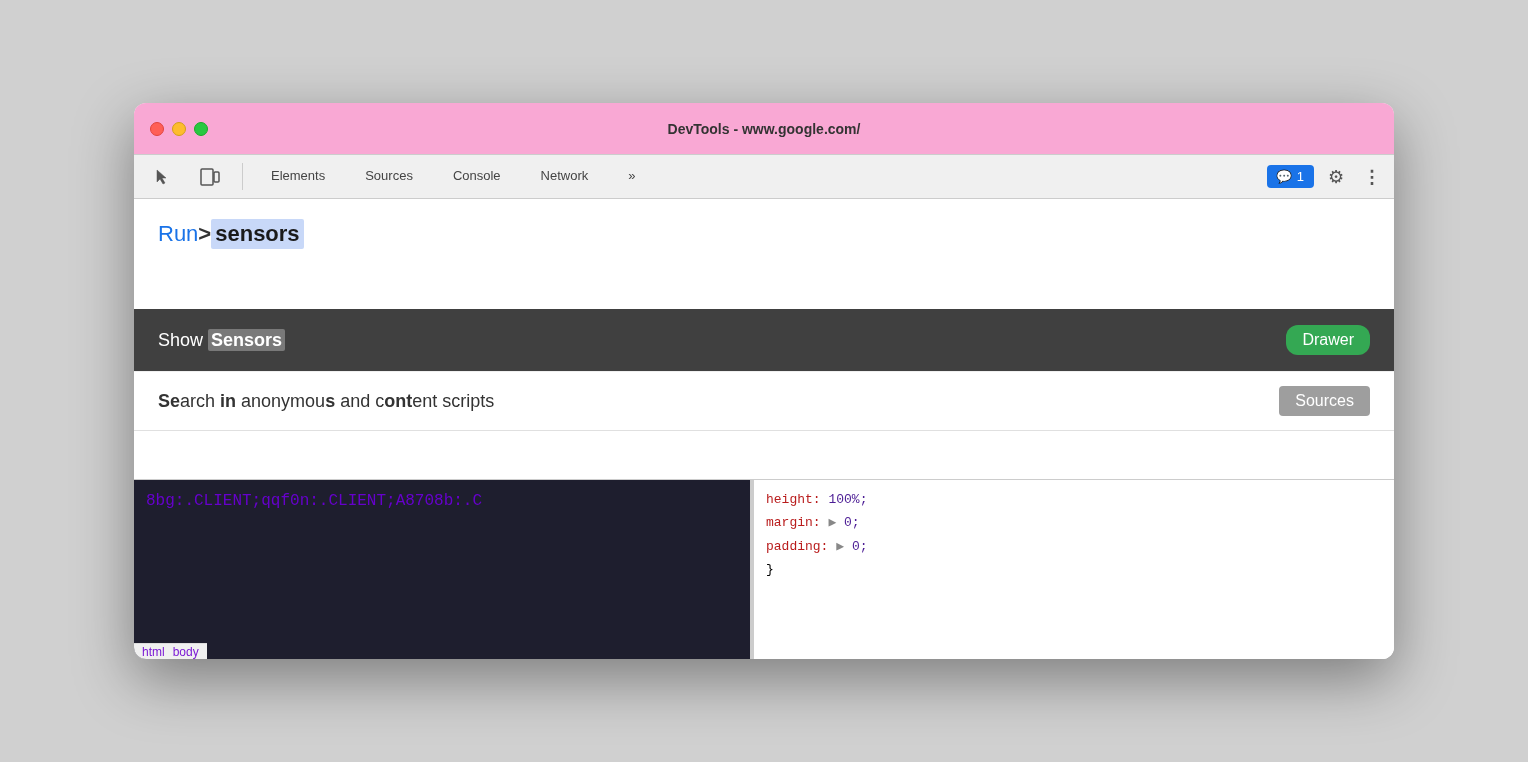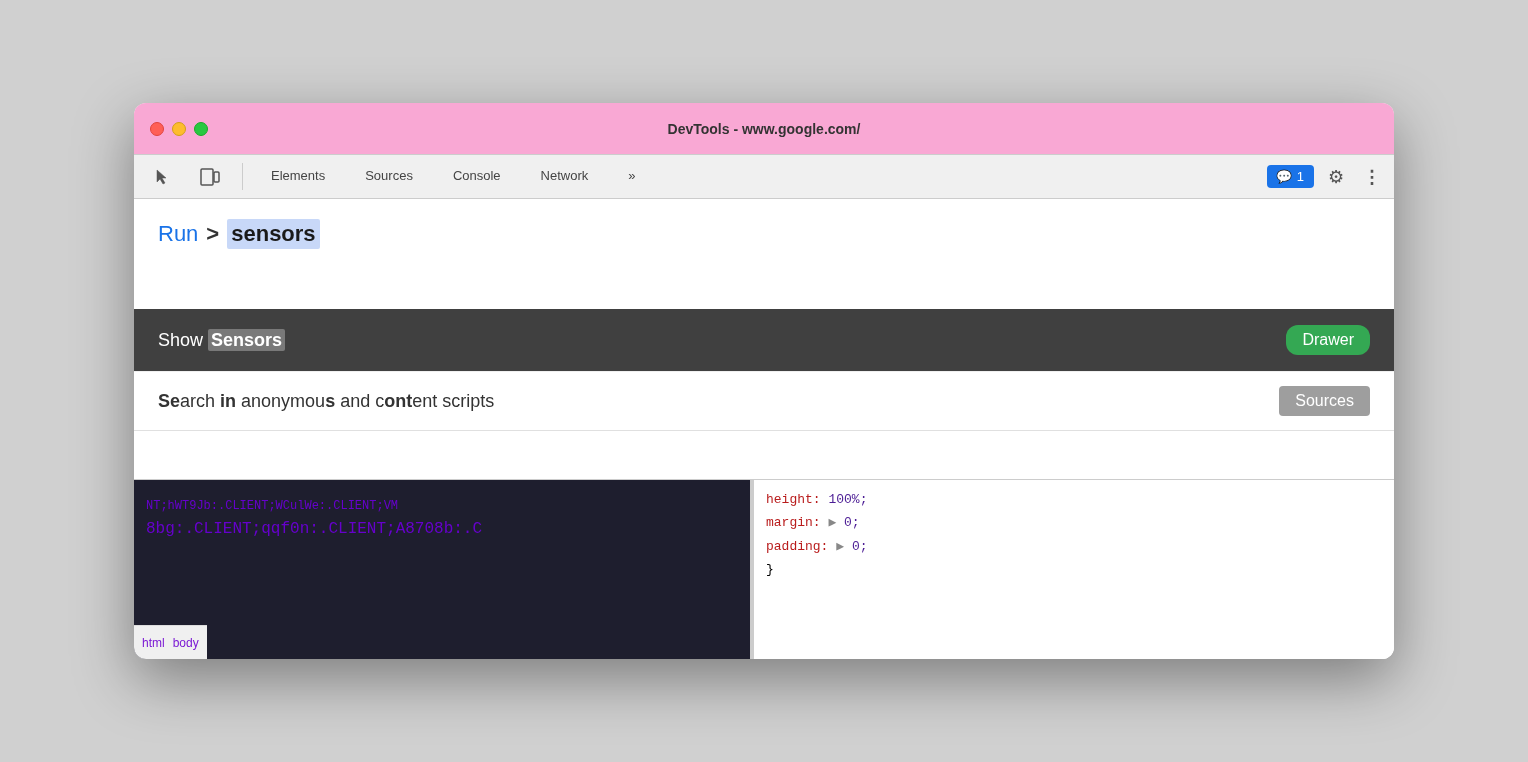--- a/index.html
+++ b/index.html
@@ -152,21 +152,20 @@
       right: 0;
       background: #fff;
       z-index: 10;
       border-bottom: 1px solid #e0e0e0;
     }
 
     .command-input-row {
       padding: 20px 24px;
       display: flex;
       align-items: center;
-      gap: 8px;
       font-size: 22px;
     }
 
     .command-run-label {
       color: #1a73e8;
       font-size: 22px;
       font-weight: 400;
     }
 
     .command-chevron {
@@ -279,21 +278,21 @@
 
     .css-prop { color: #b91c1c; }
     .css-value { color: #4c1d95; }
     .css-triangle { color: #888; }
 
     
     .breadcrumb-bar {
       position: absolute;
       bottom: 0;
       left: 0;
-      height: 34px;
+      height: 16px;
       display: flex;
       align-items: center;
       padding: 0 8px;
       gap: 8px;
       font-size: 12px;
       background: #f0f0f0;
       border-top: 1px solid #ddd;
     }
 
     .breadcrumb-item {
@@ -421,21 +420,20 @@
     <div class="bottom-panel">
 
       <div class="panel-indicator">
         <div class="panel-dot"></div>
         <div class="panel-dot"></div>
         <div class="panel-dot"></div>
       </div>
 
       <div class="left-panel">
         <div class="dom-code">
-          <div style="color:#6600cc; font-family:'Courier New', monospace; font-size:12px; line-height:1.7; padding-top:8px;">NT;hWT9Jb:.CLIENT;WCulWe:.CLIENT;VM</div>
           <div style="color:#6600cc; font-family:'Courier New', monospace; font-size:16px; line-height:1.7;">8bg:.CLIENT;qqf0n:.CLIENT;A8708b:.C</div>
         </div>
 
         <div class="breadcrumb-bar">
           <span class="breadcrumb-item">html</span>
           <span class="breadcrumb-item">body</span>
         </div>
       </div>
 
       <div class="panel-resize-handle"></div>

